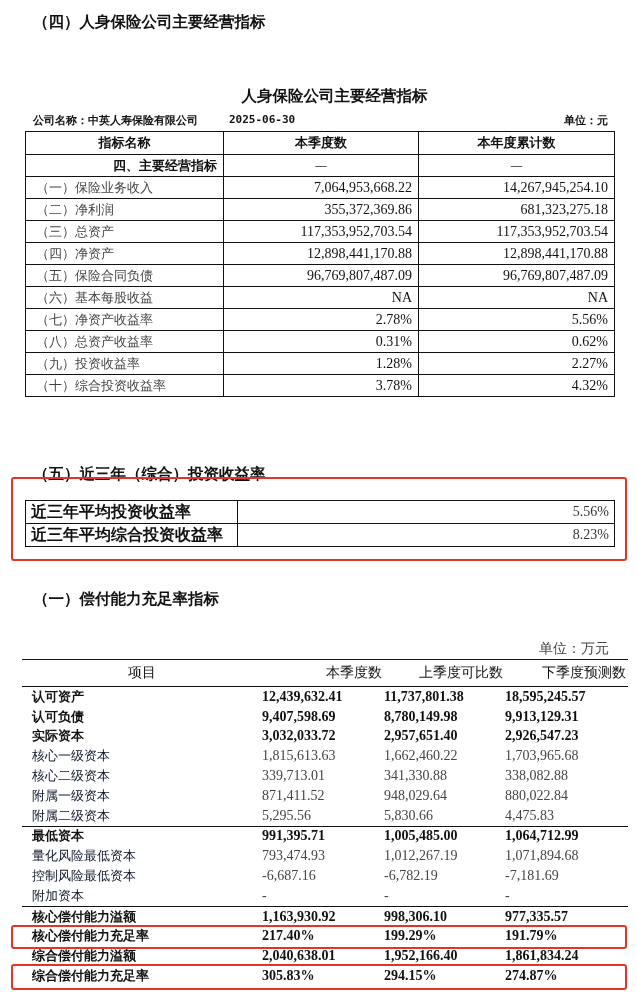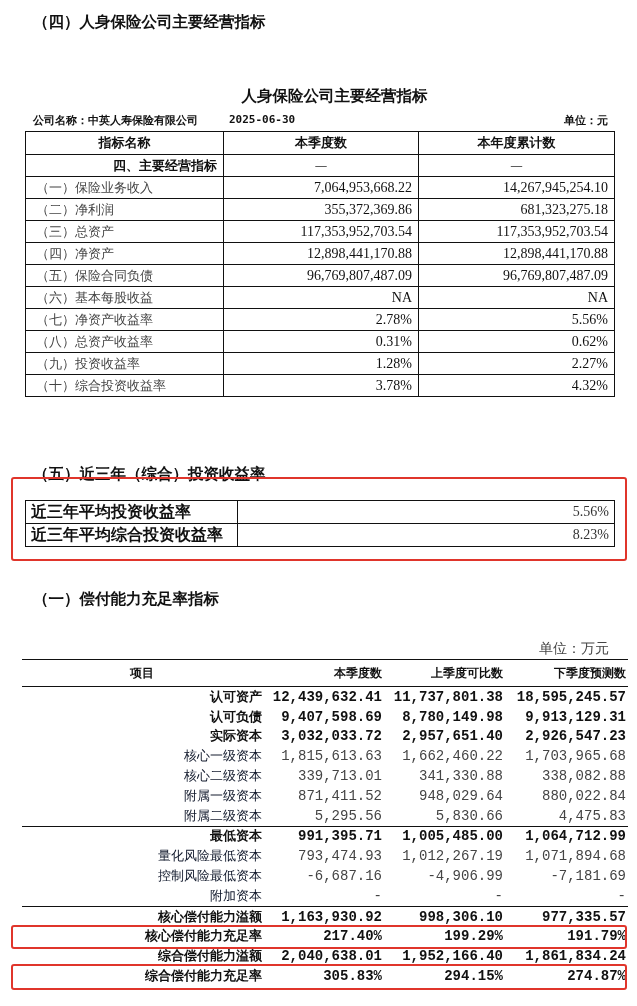--- a/index.html
+++ b/index.html
@@ -25,28 +25,28 @@
   
   .redbox { border: 2.5px solid #e0352b; border-radius: 3px; }
   .t2 { left: 25px; top: 500px; width: 589px; table-layout: fixed; }
   .t2 td { border: 1.3px solid #111; height: 22px; padding: 0 5px; }
   .t2 td.lbl { font-family: "DejaVu Sans", sans-serif; font-weight: bold; font-size: 16px; }
   .t2 td.num { text-align: right; font-family: "Liberation Serif", serif; font-size: 14px; color: #333; }
 
   
   .unit2 { top: 640px; right: 28px; font-size: 14px; color: #444; white-space: nowrap; text-align: right; }
   .t3 { left: 22px; top: 659px; width: 606px; table-layout: fixed; }
-  .t3 th { font-family: "DejaVu Sans", sans-serif; font-weight: bold; font-size: 12px; height: 24px;
+  .t3 th { font-family: "DejaVu Sans", sans-serif; font-weight: normal; font-size: 14px; height: 24px;
            border-top: 1.5px solid #111; border-bottom: 1.5px solid #111; }
   .t3 th.c0 { text-align: center; }
   .t3 th.cn { text-align: right; padding-right: 2px; }
-  .t3 td { height: 19.8px; padding: 0; font-size: 14px; text-align: right; }
+  .t3 td { height: 19.8px; padding: 0; font-size: 14px; }
   .t3 td.lbl { padding-left: 10px; color: #0f172a; font-size: 13px; }
   .t3 td.lbl.b { color: #111; font-family: "DejaVu Sans", sans-serif; font-weight: bold; font-size: 13px; }
-  .t3 td.num { text-align: right; padding-right: 2px; font-family: Liberation Mono, monospace; color: #444; }
+  .t3 td.num { text-align: left; padding-right: 2px; font-family: Liberation Serif, serif; color: #444; }
   .t3 td.num.b { font-weight: bold; color: #111; }
   .t3 tr.rule-top td { border-top: 1.5px solid #111; }
   .hl { border: 2.5px solid #e0352b; border-radius: 3px; pointer-events: none; }
 </style>
 </head>
 <body>
 
 <div class="abs h-section" style="left:33px; top:12px;">（四）人身保险公司主要经营指标</div>
 
 <div class="abs doc-title">人身保险公司主要经营指标</div>
@@ -210,21 +210,21 @@
   </tr>
   <tr>
     <td class="lbl">量化风险最低资本</td>
     <td class="num">793,474.93</td>
     <td class="num">1,012,267.19</td>
     <td class="num">1,071,894.68</td>
   </tr>
   <tr>
     <td class="lbl">控制风险最低资本</td>
     <td class="num">-6,687.16</td>
-    <td class="num">-4,906.99</td>
+    <td class="num">-6,782.19</td>
     <td class="num">-7,181.69</td>
   </tr>
   <tr>
     <td class="lbl">附加资本</td>
     <td class="num">-</td>
     <td class="num">-</td>
     <td class="num">-</td>
   </tr>
   <tr class="rule-top">
     <td class="lbl b">核心偿付能力溢额</td>

